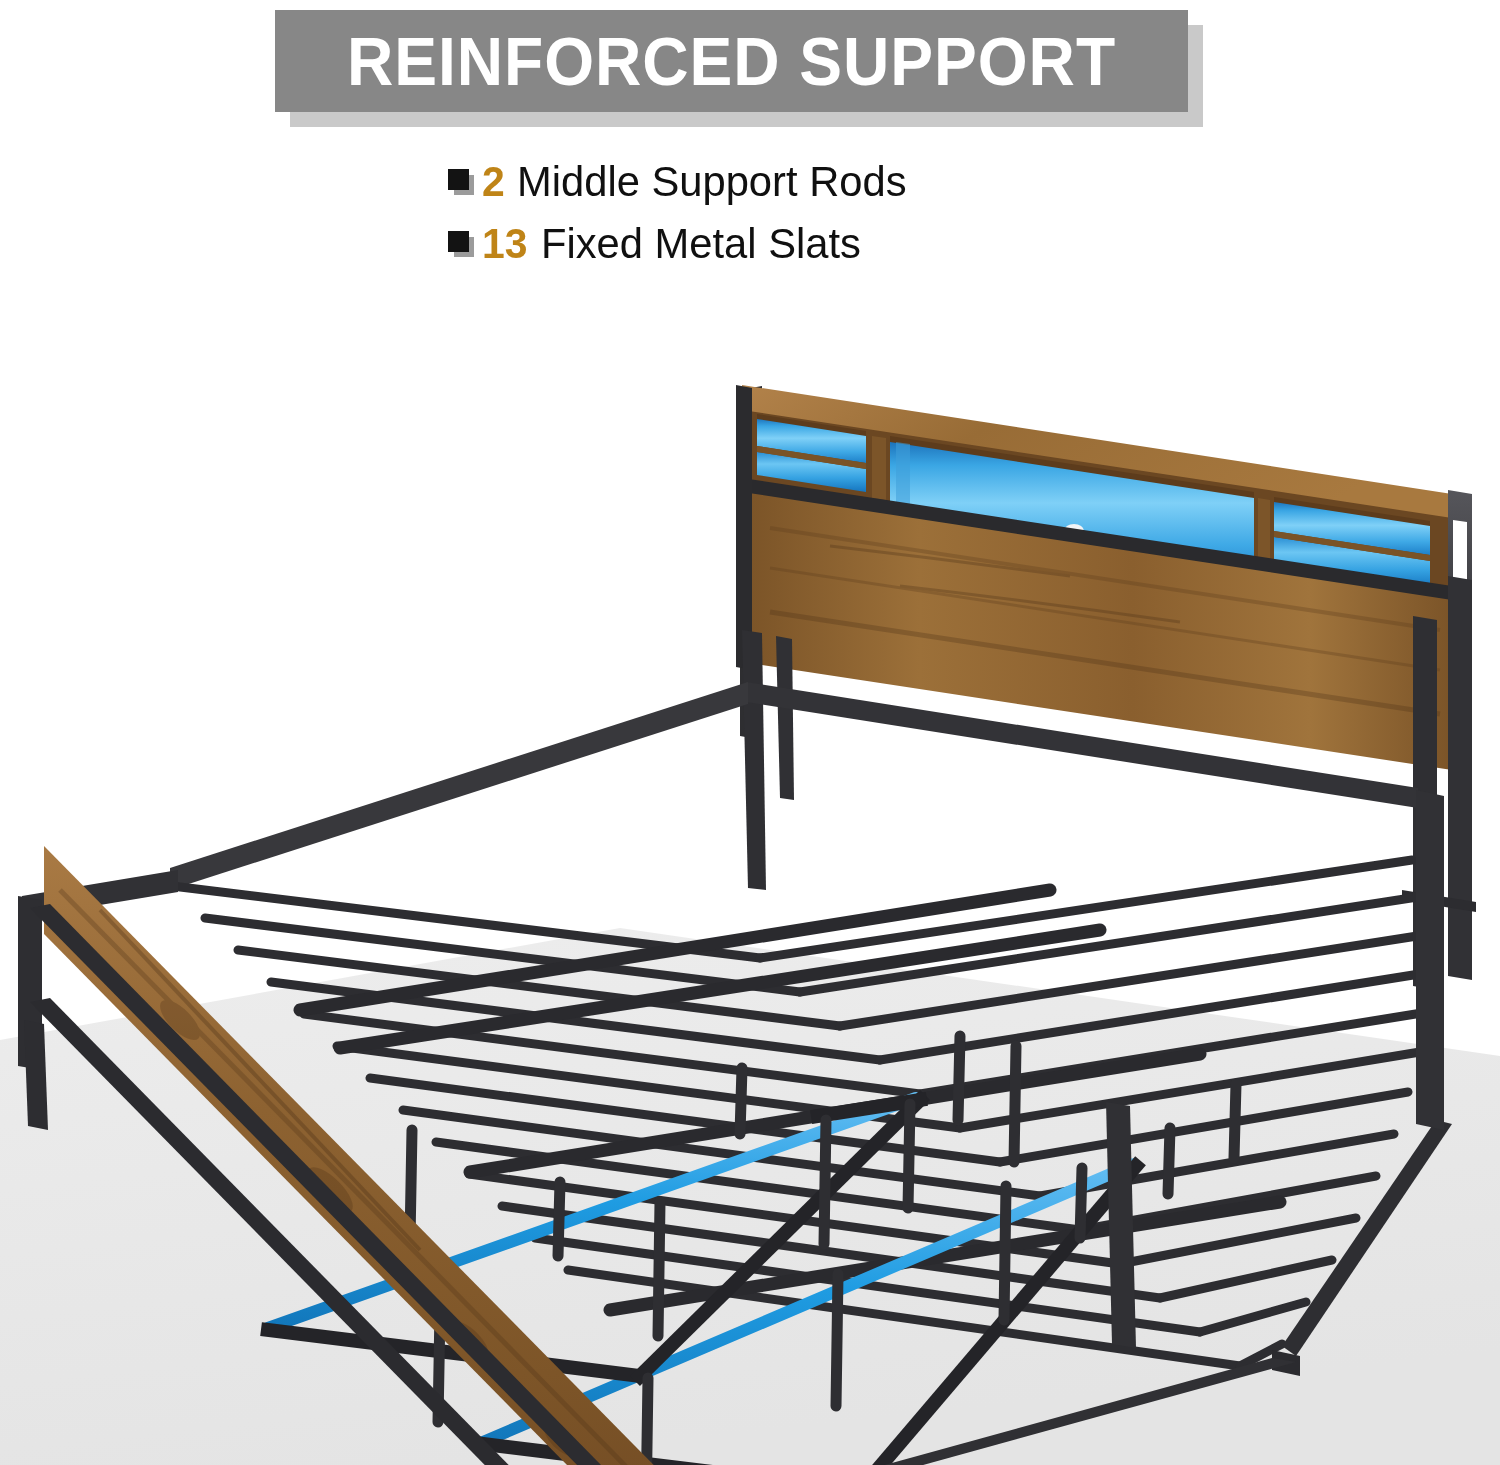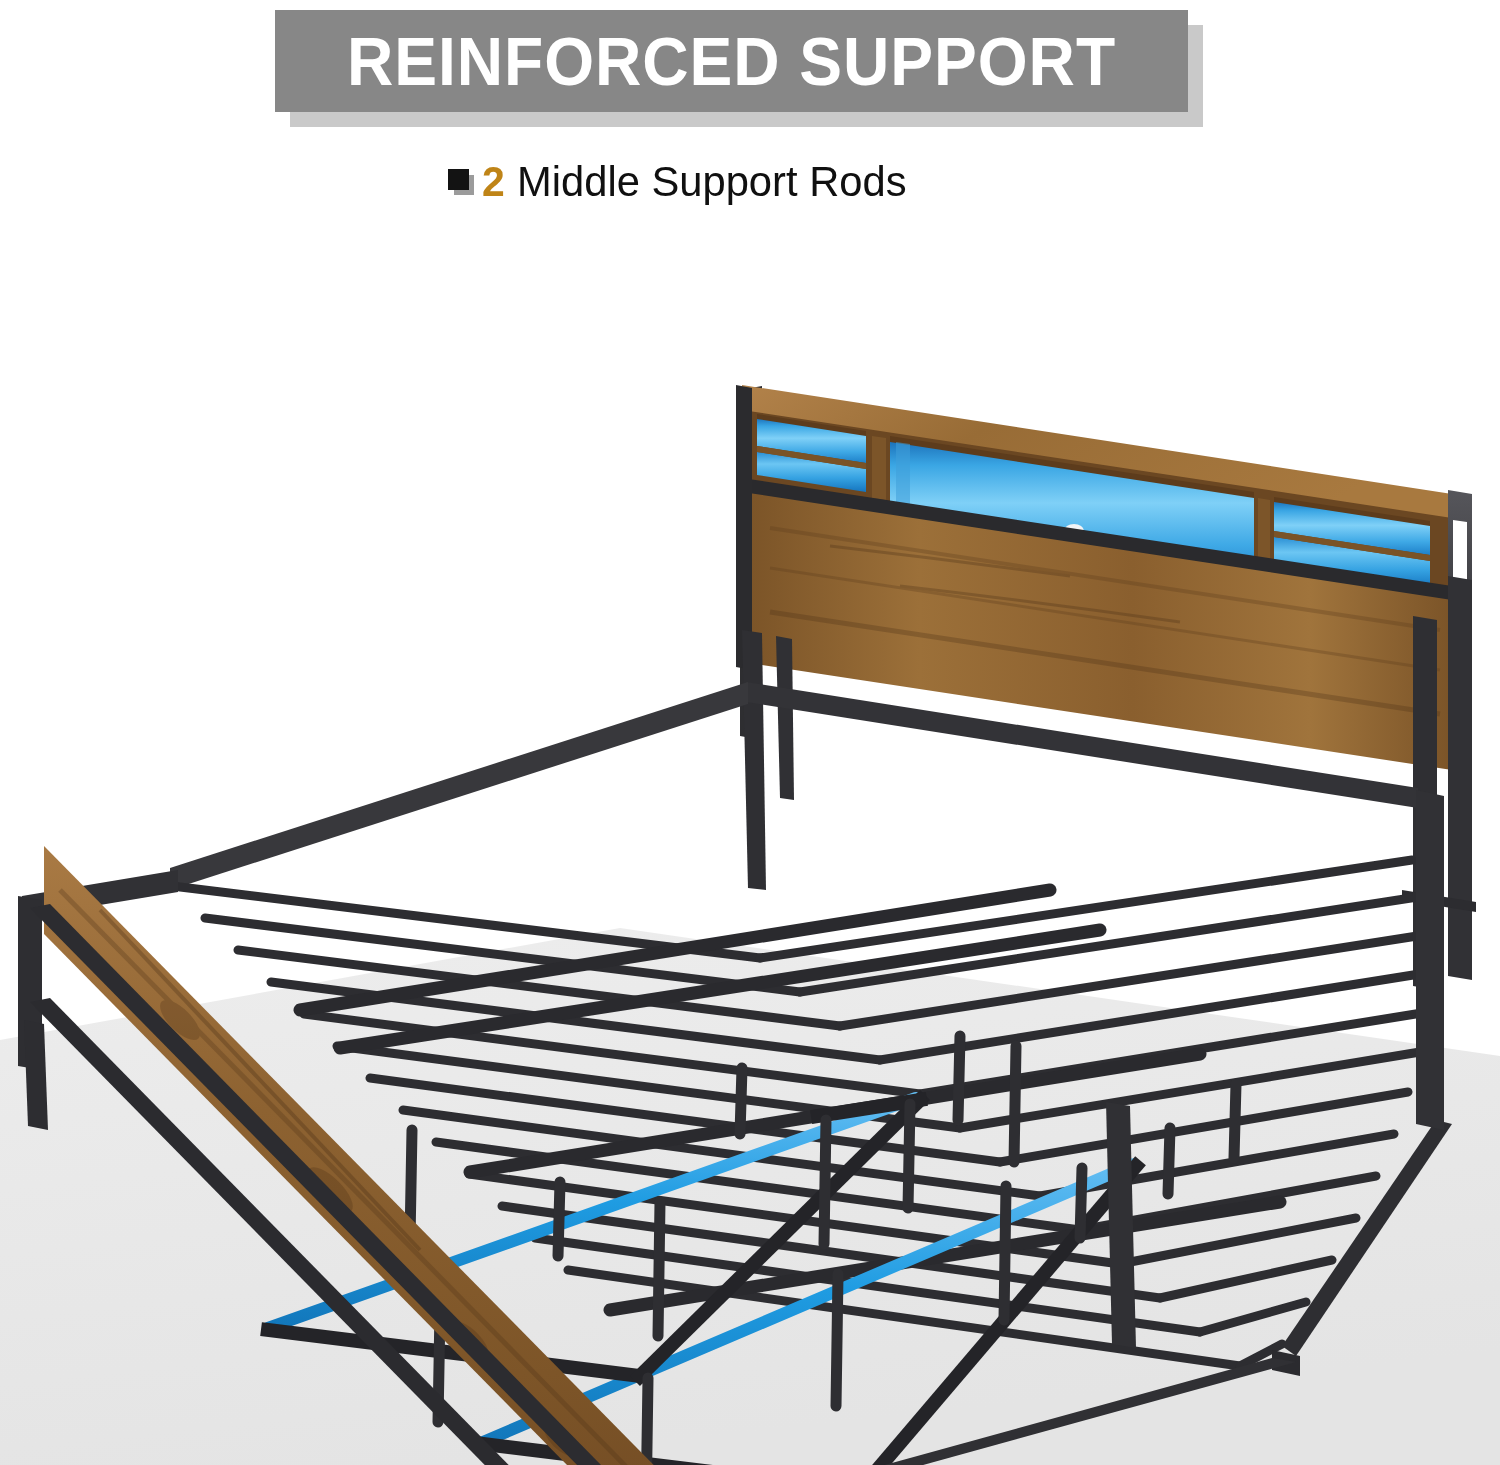--- a/index.html
+++ b/index.html
@@ -52,20 +52,28 @@
   <div class="bullet-row">
     <span class="bullet-sq-wrap">
       <span class="bullet-sq-shadow"></span>
       <span class="bullet-sq"></span>
     </span>
     <span class="bullet-num">2</span>
     <span class="bullet-text">Middle Support Rods</span>
   </div>
 
 
+  <div class="bullet-row">
+    <span class="bullet-sq-wrap">
+      <span class="bullet-sq-shadow"></span>
+      <span class="bullet-sq"></span>
+    </span>
+    <span class="bullet-num">13</span>
+    <span class="bullet-text">Fixed Metal Slats</span>
+  </div>
 
 </div>
 
 <div id="bed-illustration">
 <svg id="bed-svg" viewBox="0 0 1500 1135" xmlns="http://www.w3.org/2000/svg">
   <defs>
     <linearGradient id="woodV" x1="0" y1="0" x2="0" y2="1">
       <stop offset="0" stop-color="#a97a44"></stop>
       <stop offset="0.35" stop-color="#8d6231"></stop>
       <stop offset="0.7" stop-color="#7d5528"></stop>

